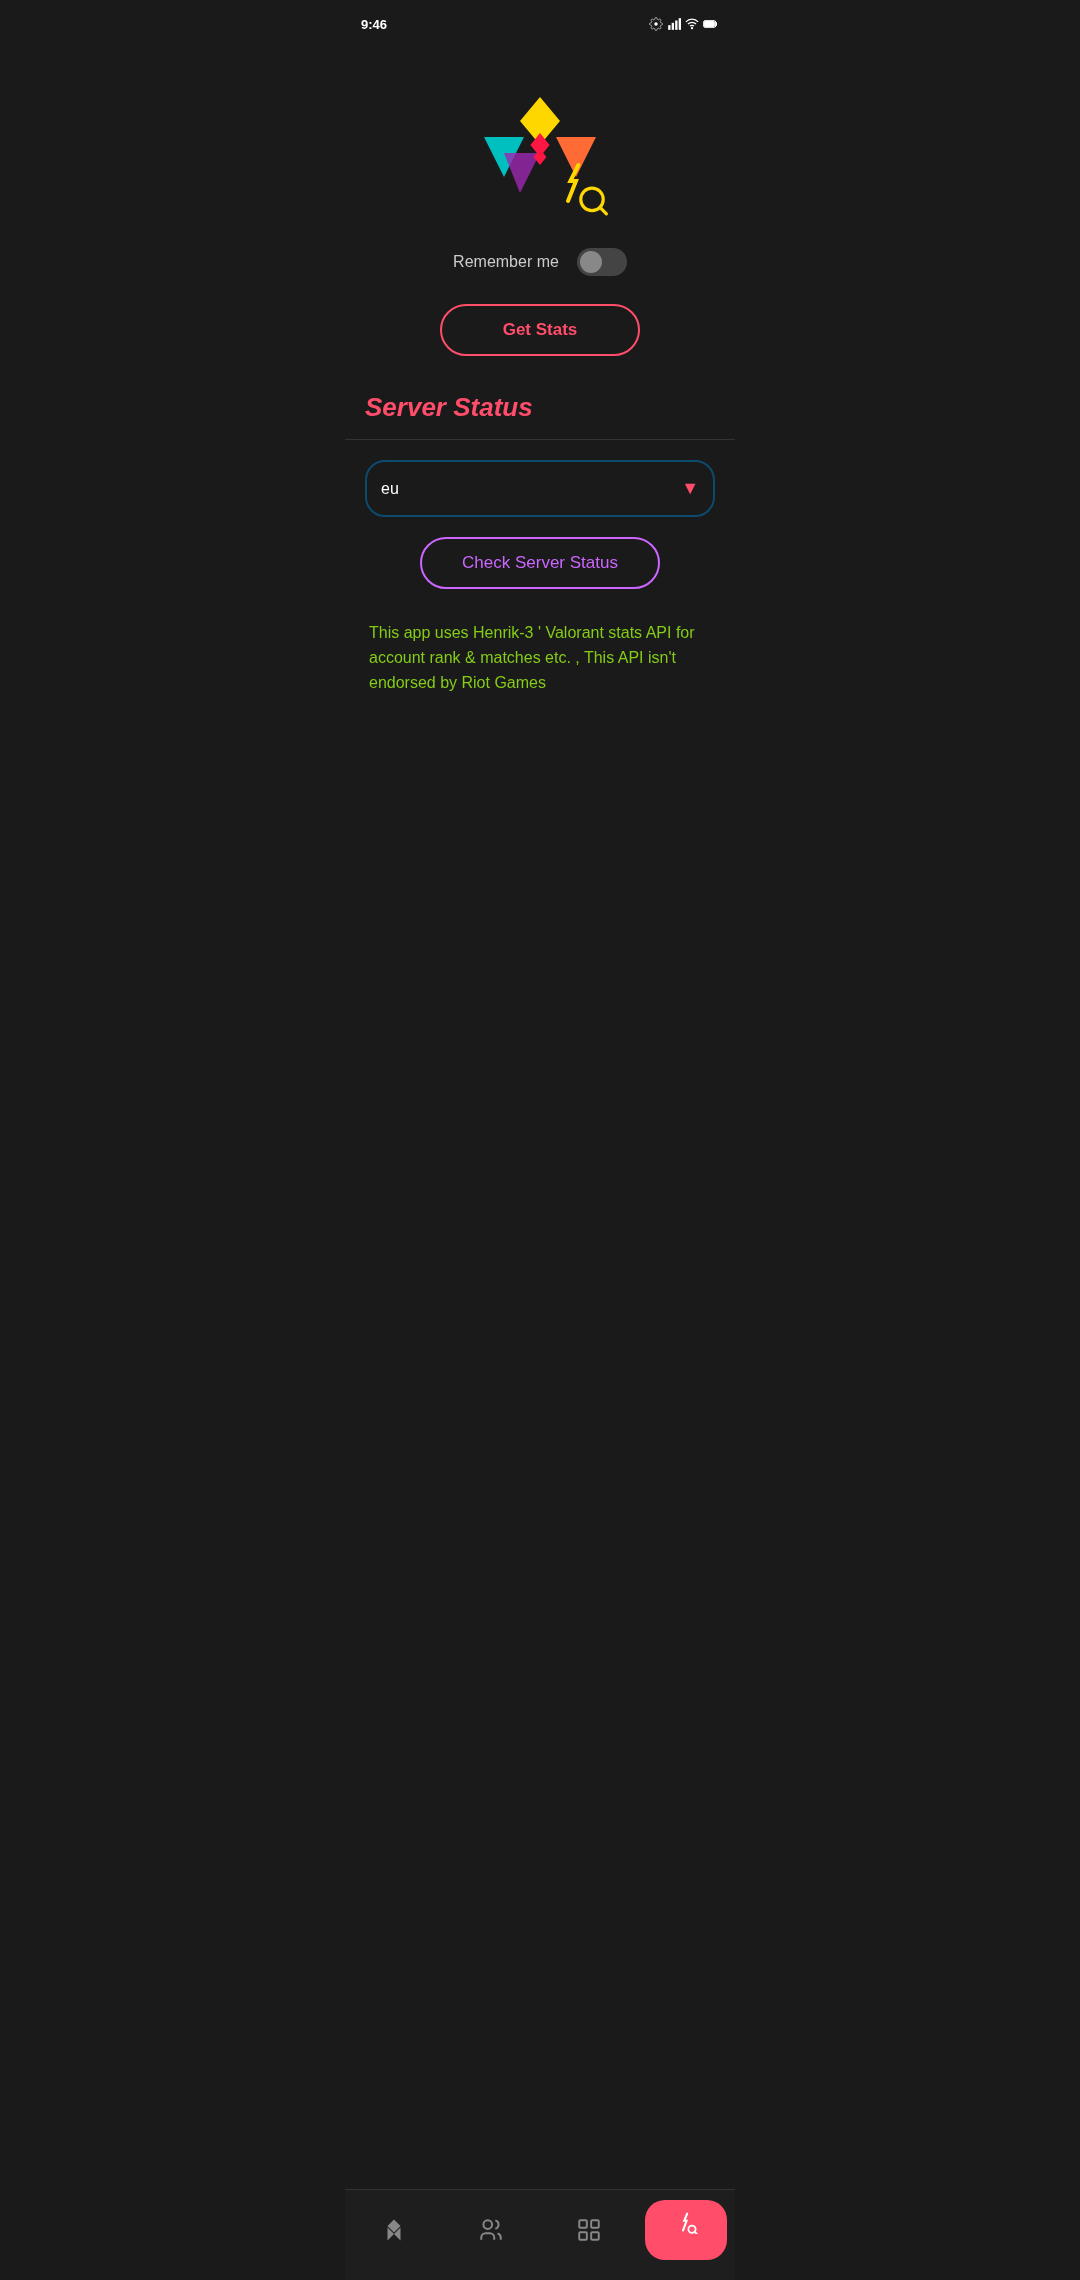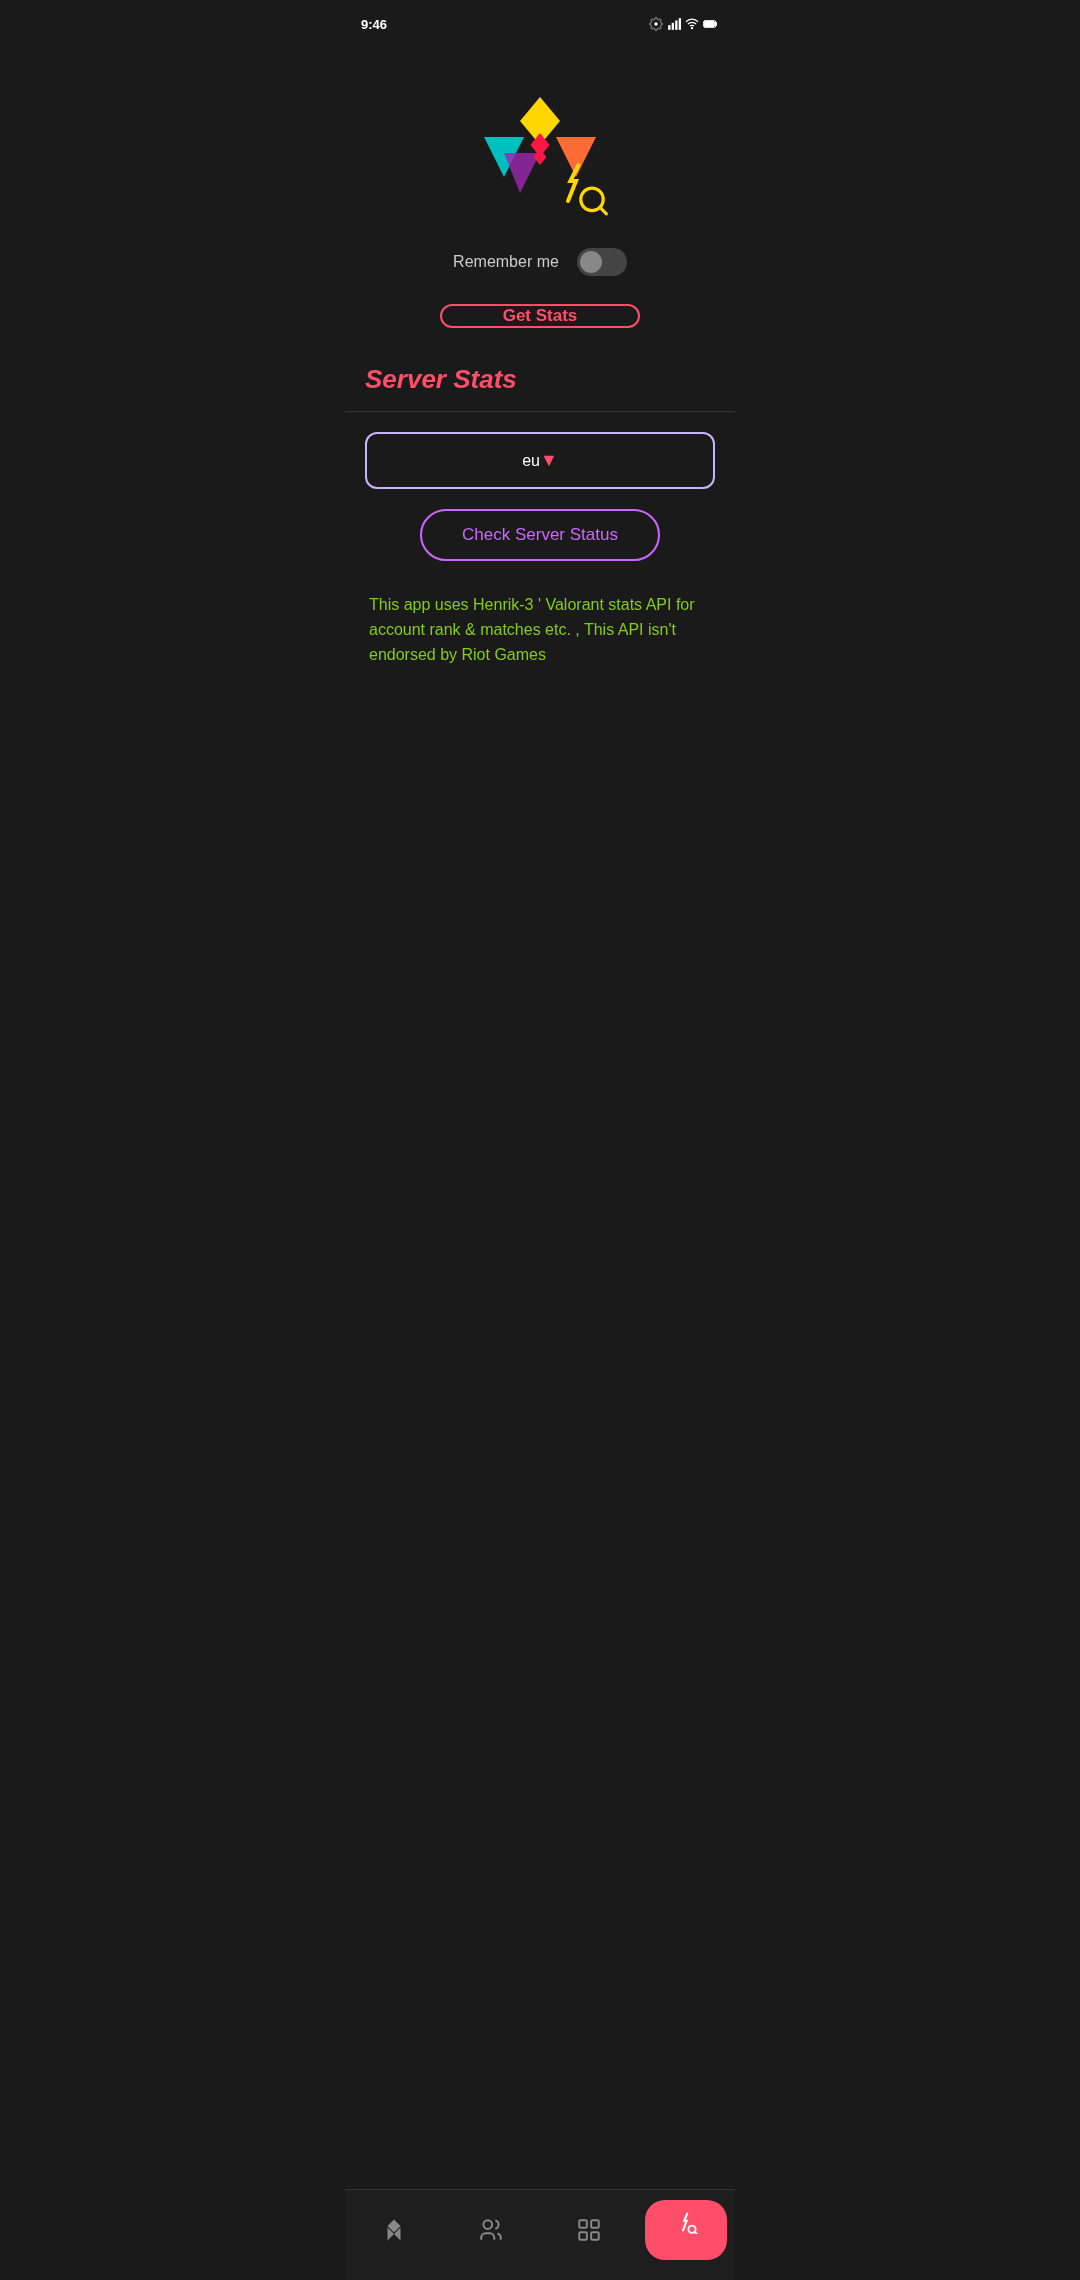--- a/index.html
+++ b/index.html
@@ -113,43 +113,43 @@
     .get-stats-btn {
       display: block;
       width: 200px;
       margin: 0 auto 36px auto;
       background-color: transparent;
       border: 2px solid #ff4d6a;
       border-radius: 30px;
       color: #ff4d6a;
       font-size: 17px;
       font-weight: bold;
-      padding: 0 0;
+      padding: 14px 0;
       text-align: center;
       cursor: pointer;
     }
 
     .server-status-title {
       color: #ff4d6a;
       font-size: 26px;
       font-weight: bold;
       font-style: italic;
       padding: 0 20px 16px 20px;
       border-bottom: 1px solid #333;
       margin-bottom: 20px;
     }
 
     .region-dropdown {
       margin: 0 20px 20px 20px;
-      border: 2px solid #c4b5fd;
-      border-radius: 12px;
+      border: 2px solid #0c4a6e;
+      border-radius: 20px;
       background: transparent;
       padding: 16px 14px;
       display: flex;
-      justify-content: center;
+      justify-content: space-between;
       align-items: center;
       cursor: pointer;
     }
 
     .region-value {
       color: #fff;
       font-size: 16px;
     }
 
     .dropdown-arrow {
@@ -296,21 +296,21 @@
     <span class="remember-label">Remember me</span>
     <div class="toggle">
       <div class="toggle-knob"></div>
     </div>
   </div>
 
   <button class="get-stats-btn">Get Stats</button>
 </div>
 
 <div>
-  <div class="server-status-title">Server Stats</div>
+  <div class="server-status-title">Server Status</div>
 
   <div class="region-dropdown">
     <span class="region-value">eu</span>
     <span class="dropdown-arrow">▼</span>
   </div>
 
   <button class="check-server-btn">Check Server Status</button>
 </div>
 
 <div class="disclaimer">This app uses Henrik-3 ' Valorant stats API for account rank &amp; matches etc. , This API isn't endorsed by Riot Games</div>

